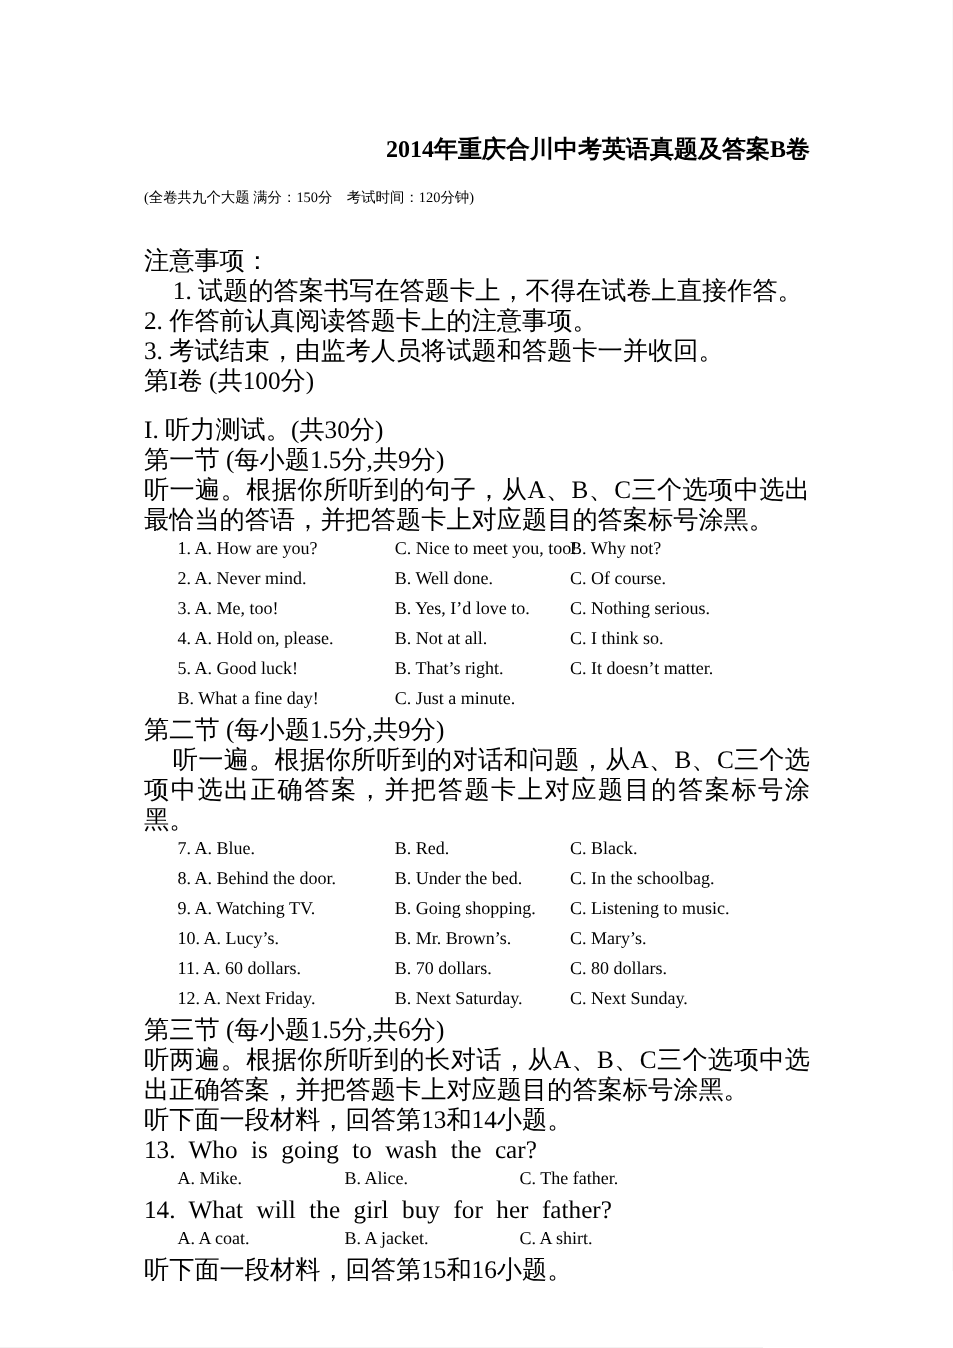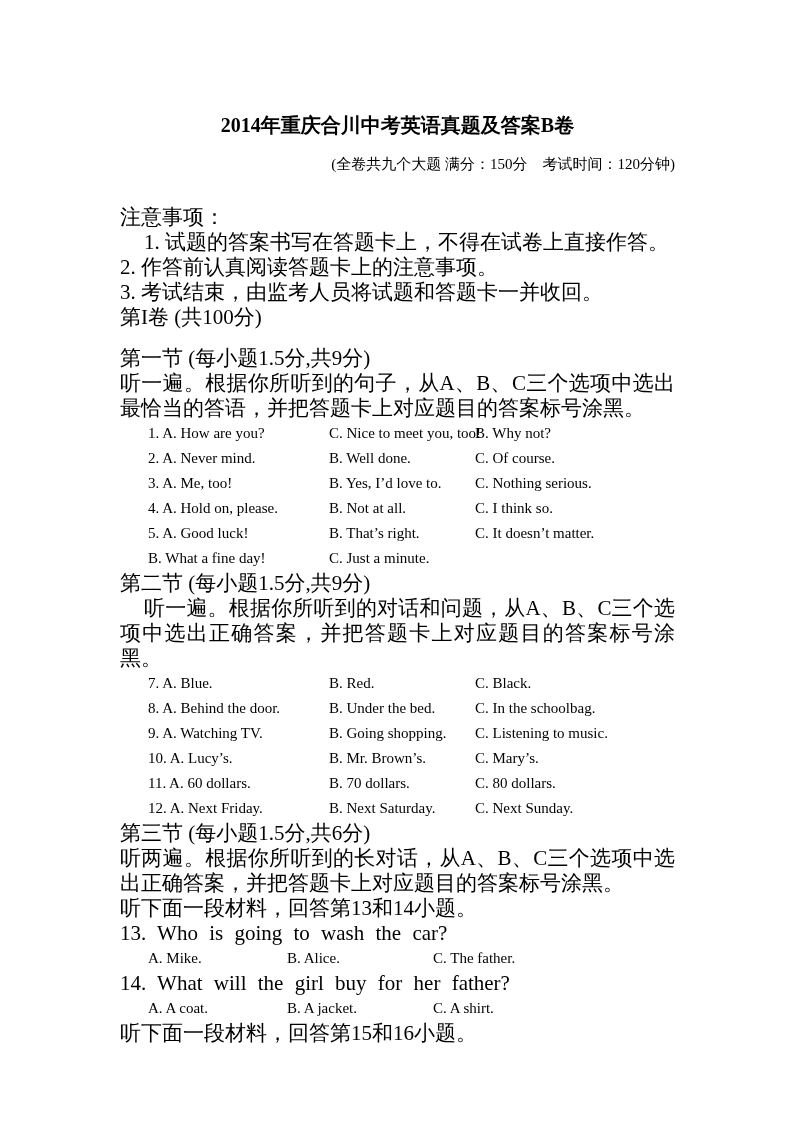--- a/index.html
+++ b/index.html
@@ -8,29 +8,29 @@
     width: 794px;
     height: 1123px;
     margin: 0 auto;
     background: #ffffff;
     color: #000000;
     font-family: "Liberation Serif", "DejaVu Serif", serif;
     padding: 112px 119px 40px 120px;
     overflow: hidden;
   }
   .title {
-    text-align: center;
+    text-align: right;
     font-size: 20px;
     font-weight: bold;
     line-height: 27px;
     margin-bottom: 13px;
   }
   .subtitle {
-    text-align: right;
-    font-size: 15px;
+    text-align: left;
+    font-size: 12px;
     line-height: 25px;
     margin-bottom: 28px;
   }
   .doc-body p {
     font-size: 21px;
     line-height: 25px;
     white-space: pre-wrap;
   }
   .doc-body p.just { text-align: justify; }
   .doc-body p.ind { text-indent: 24px; }
@@ -54,20 +54,21 @@
 <div class="page">
   <h1 class="title">2014年重庆合川中考英语真题及答案B卷</h1>
   <div class="subtitle">(全卷共九个大题 满分：150分　考试时间：120分钟)</div>
   <div class="doc-body">
       <p>注意事项：</p>
       <p class="ind">1. 试题的答案书写在答题卡上，不得在试卷上直接作答。</p>
       <p>2. 作答前认真阅读答题卡上的注意事项。</p>
       <p>3. 考试结束，由监考人员将试题和答题卡一并收回。</p>
       <p>第I卷 (共100分)</p>
       <div class="gap"></div>
+      <p>I. 听力测试。(共30分)</p>
       <p>第一节 (每小题1.5分,共9分)</p>
       <p class="just">听一遍。根据你所听到的句子，从A、B、C三个选项中选出最恰当的答语，并把答题卡上对应题目的答案标号涂黑。</p>
       <div class="opts q">
         <span>1. A. How are you?</span>
         <span>C. Nice to meet you, too!</span>
         <span>B. Why not?</span>
       </div>
       <div class="opts q">
         <span>2. A. Never mind.</span>
         <span>B. Well done.</span>

